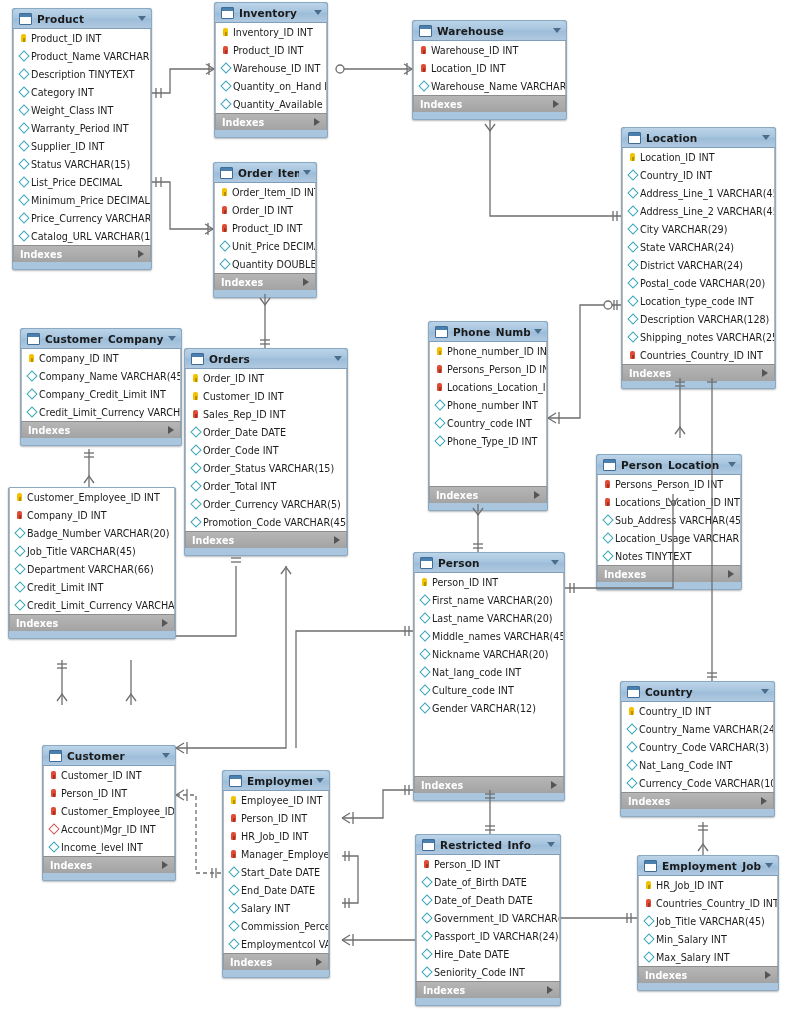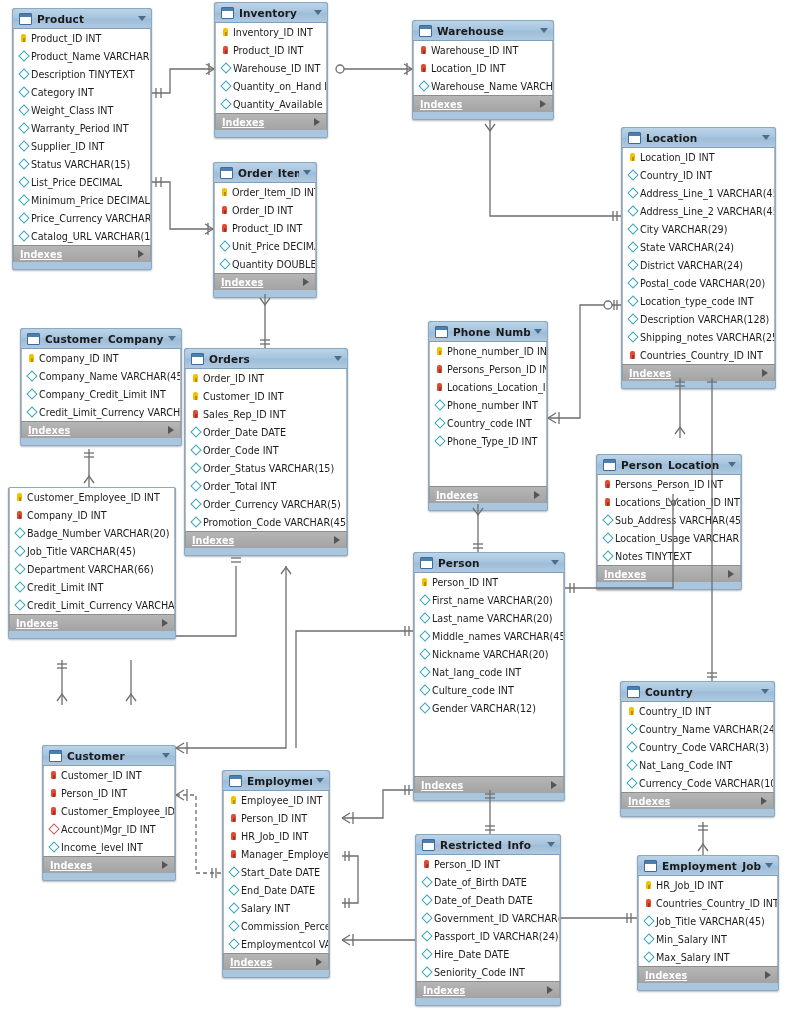--- a/index.html
+++ b/index.html
@@ -62,21 +62,21 @@
   }
   .col .g{flex:0 0 auto;margin-right:3px;width:9px;text-align:center;line-height:0;}
   .spacer{background:#ffffff;border-left:1px solid #b7b7b7;border-right:1px solid #b7b7b7;}
   .idx{
     height:16px;display:flex;align-items:center;
     padding:0 6px 0 6px;
     background:linear-gradient(to bottom,#b6b6b6,#a3a3a3);
     border-top:1px solid #8d8d8d;
     border-left:1px solid #9a9a9a;border-right:1px solid #9a9a9a;
   }
-  .idx-lbl{flex:1 1 auto;font-size:9.6px;font-weight:bold;color:#ffffff;text-decoration:underline;}
+  .idx-lbl{flex:1 1 auto;font-size:9.6px;font-weight:bold;color:#ffffff;}
   .idx-arrow{
     width:0;height:0;flex:0 0 auto;
     border-top:4px solid transparent;border-bottom:4px solid transparent;
     border-left:6px solid #555555;
   }
   
   .k{display:inline-block;width:5px;height:8px;border-radius:2px 2px 1px 1px;position:relative;}
   .k:after{content:"";position:absolute;left:1.5px;top:4px;width:2px;height:4px;}
   .k.pk{background:#f2c200;}
   .k.pk:after{background:#b89100;}
@@ -178,21 +178,21 @@
         <div class="col">
           <span class="g"><i class="d"></i></span>
           <span>Quantity_Available INT</span>
         </div>
       </div>
       <div class="idx">
         <span class="idx-lbl">Indexes</span>
         <span class="idx-arrow"></span>
       </div>
     </div>
-    <div class="tbl" style="left: 412px; top: 20px; width: 142px; z-index: 2;">
+    <div class="tbl" style="left: 412px; top: 20px; width: 155px; z-index: 2;">
       <div class="tbl-hdr">
         <span class="tbl-ico"></span>
         <span class="tbl-name">Warehouse</span>
         <span class="caret"></span>
       </div>
       <div class="cols">
         <div class="col">
           <span class="g"><i class="k fk"></i></span>
           <span>Warehouse_ID INT</span>
         </div>

